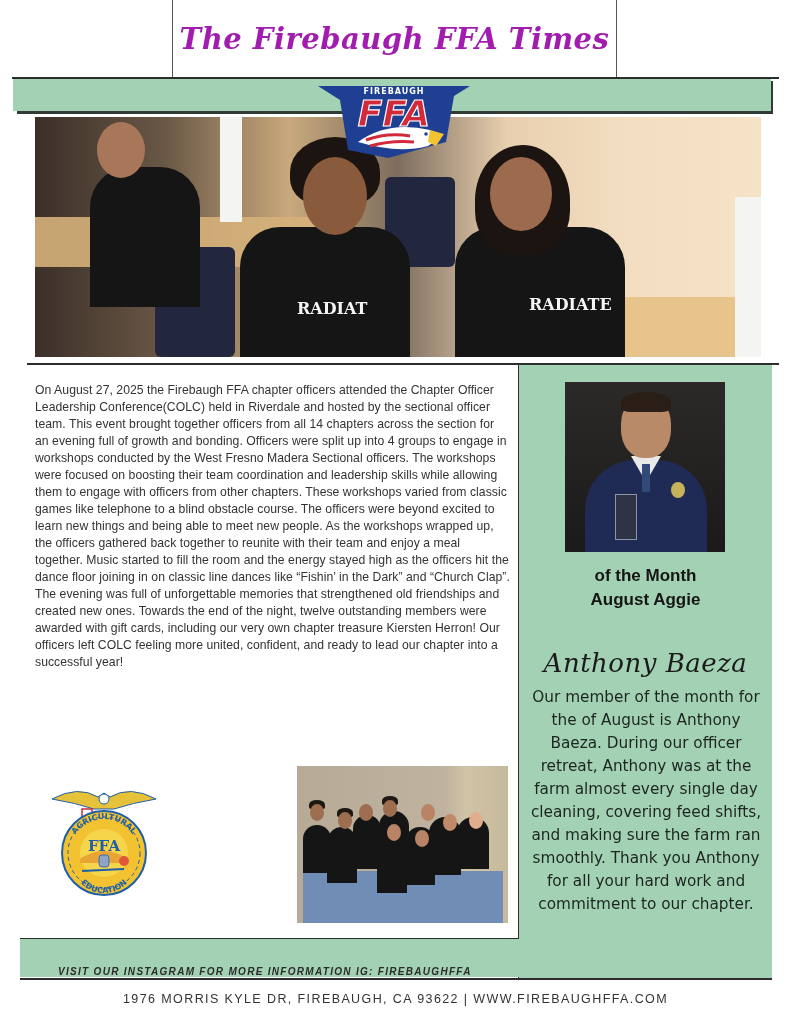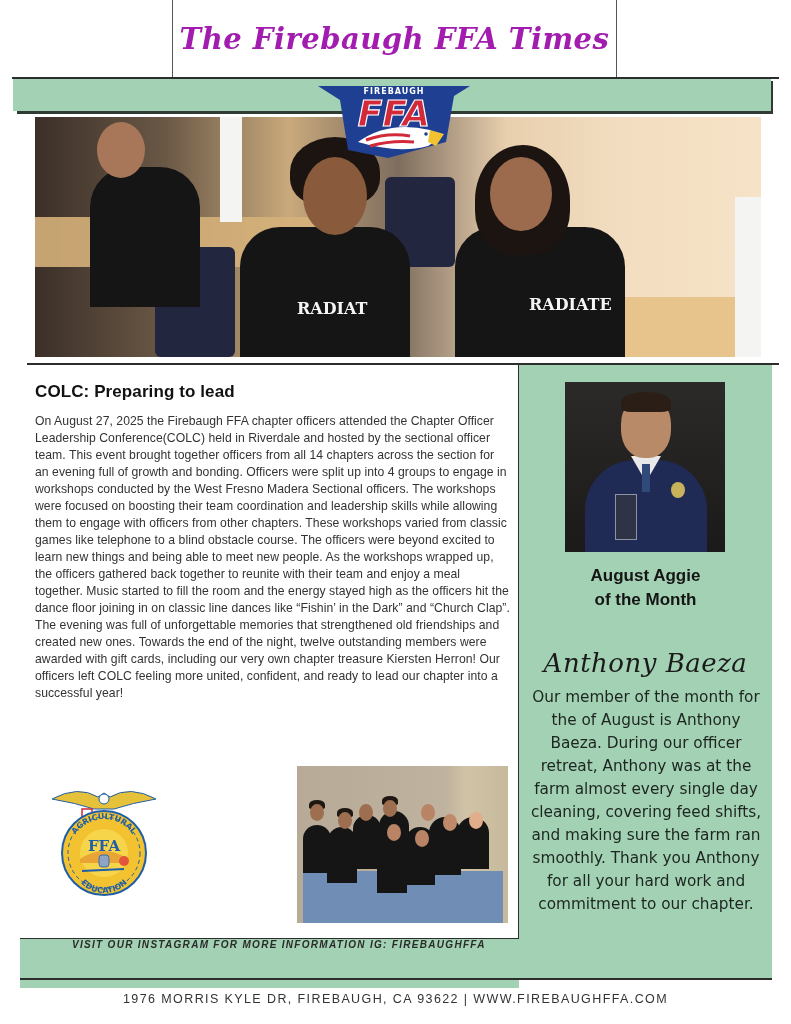--- a/index.html
+++ b/index.html
@@ -74,22 +74,22 @@
     
     .ffa-emblem { position: absolute; left: 48px; top: 785px; width: 112px; height: 112px; }
     .group-photo { position: absolute; left: 297px; top: 766px; width: 211px; height: 157px; overflow: hidden;
       background: linear-gradient(90deg, #b7ab98 0%, #bfb29f 70%, #d1c3a6 80%, #c7b99c 100%); }
     .group-photo .person { position: absolute; bottom: 0; background: #151515; border-radius: 18px 18px 0 0; }
     .group-photo .jeans { position: absolute; bottom: 0; background: #6f8db5; }
     .group-photo .gface { position: absolute; width: 14px; height: 17px; border-radius: 50%; background: #9d6e50; }
     .group-photo .ghair { position: absolute; width: 16px; height: 9px; border-radius: 50% 50% 20% 20%; background: #1e1712; }
 
     
-    .ig-band { position: absolute; left: 20px; top: 938px; width: 499px; height: 50px; background: #a3d1b4;
-      border-top: 1.5px solid #2d2d2d; display: flex; align-items: flex-start; padding-left: 52px; }
+    .ig-band { position: absolute; left: 20px; top: 938px; width: 499px; height: 39px; background: #a3d1b4;
+      border-top: 1.5px solid #2d2d2d; display: flex; align-items: flex-end; padding-left: 38px; }
     .ig-band span { font-size: 10px; font-style: italic; font-weight: bold; letter-spacing: 1.3px; color: #2b2b2b; }
     .bottom-line { position: absolute; left: 20px; top: 978px; width: 752px; height: 1.5px; background: #2d2d2d; }
 
     
     .address { position: absolute; left: 0; top: 992px; width: 791px; text-align: center;
       font-size: 12.5px; letter-spacing: 1.4px; color: #333; }
   </style>
 </head>
 <body>
 
@@ -134,38 +134,37 @@
     <path d="M48,60 Q70,52 92,56" stroke="#d22a3a" stroke-width="3" fill="none"></path>
     <path d="M52,66 Q74,60 96,62" stroke="#d22a3a" stroke-width="3" fill="none"></path>
     <path d="M112,50 L126,54 L118,66 L110,62 Z" fill="#f2c230"></path>
     <circle cx="108" cy="54" r="1.8" fill="#1f3f93"></circle>
   </g>
 </svg>
 
 <div class="hline-main"></div>
 
 <article class="article">
-  <h2>COLC: Preparing to lead</h2>
   <p>On August 27, 2025 the Firebaugh FFA chapter officers attended the Chapter Officer Leadership Conference(COLC) held in Riverdale and hosted by the sectional officer team. This event brought together officers from all 14 chapters across the section for an evening full of growth and bonding. Officers were split up into 4 groups to engage in workshops conducted by the West Fresno Madera Sectional officers. The workshops were focused on boosting their team coordination and leadership skills while allowing them to engage with officers from other chapters. These workshops varied from classic games like telephone to a blind obstacle course. The officers were beyond excited to learn new things and being able to meet new people. As the workshops wrapped up, the officers gathered back together to reunite with their team and enjoy a meal together. Music started to fill the room and the energy stayed high as the officers hit the dance floor joining in on classic line dances like “Fishin’ in the Dark” and “Church Clap”. The evening was full of unforgettable memories that strengthened old friendships and created new ones. Towards the end of the night, twelve outstanding members were awarded with gift cards, including our very own chapter treasure Kiersten Herron! Our officers left COLC feeling more united, confident, and ready to lead our chapter into a successful year!</p>
 </article>
 
 <div class="side-vline"></div>
 <aside class="side-panel"></aside>
 <div class="portrait">
   <div class="jacket"></div>
   <div class="collar"></div>
   <div class="tie"></div>
   <div class="head"></div>
   <div class="hairp"></div>
   <div class="cup"></div>
   <div class="emblem"></div>
 </div>
 <div class="side-heading">
+  <div>of the Month</div>
   <div>August Aggie</div>
-  <div>of the Month</div>
 </div>
 <div class="side-name">Anthony Baeza</div>
 <p class="side-body">Our member of the month for the of August is Anthony Baeza. During our officer retreat, Anthony was at the farm almost every single day cleaning, covering feed shifts, and making sure the farm ran smoothly. Thank you Anthony for all your hard work and commitment to our chapter.</p>
 
 <svg class="ffa-emblem" viewBox="0 0 112 112">
   <path d="M4,14 Q30,0 50,12 L56,8 L62,12 Q82,0 108,14 Q84,18 66,24 L46,24 Q28,18 4,14 Z" fill="#e6c13a" stroke="#1f5fa8" stroke-width="1"></path>
   <circle cx="56" cy="14" r="5" fill="#ffffff" stroke="#1f5fa8" stroke-width="1"></circle>
   <rect x="34" y="24" width="10" height="12" fill="#ffffff" stroke="#c8283c" stroke-width="1.5"></rect>
   <circle cx="56" cy="68" r="42" fill="#f2c230" stroke="#1f5fa8" stroke-width="2"></circle>
   <circle cx="56" cy="68" r="36" fill="none" stroke="#1f5fa8" stroke-width="1" stroke-dasharray="4 3"></circle>

